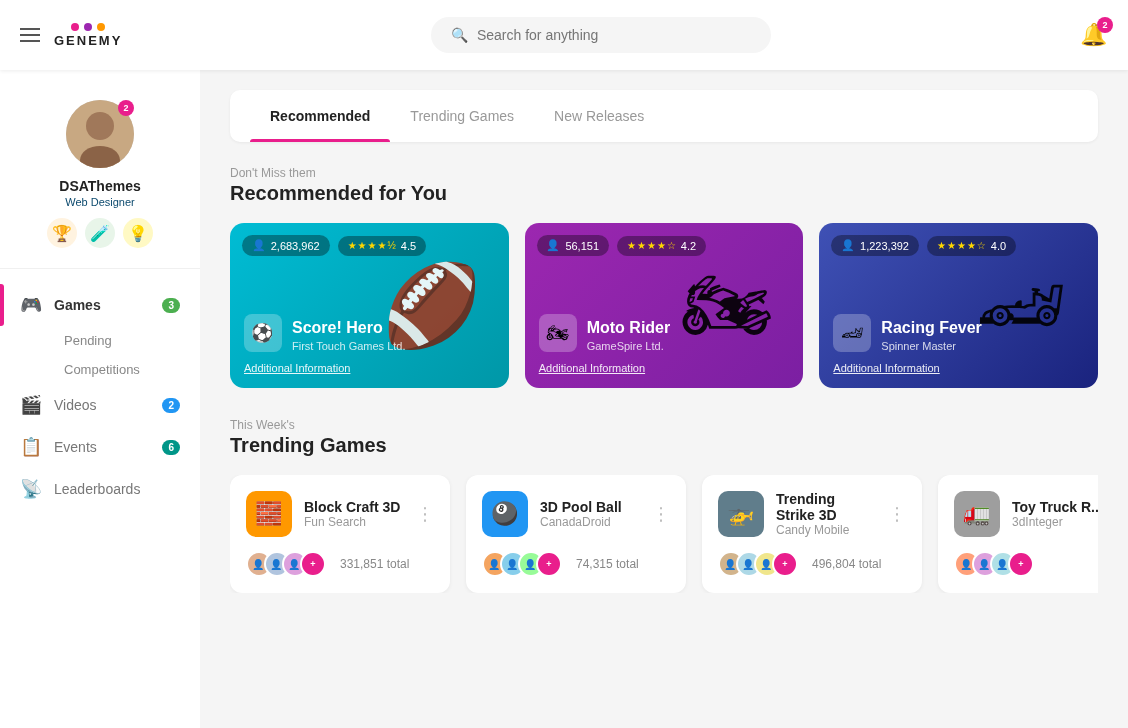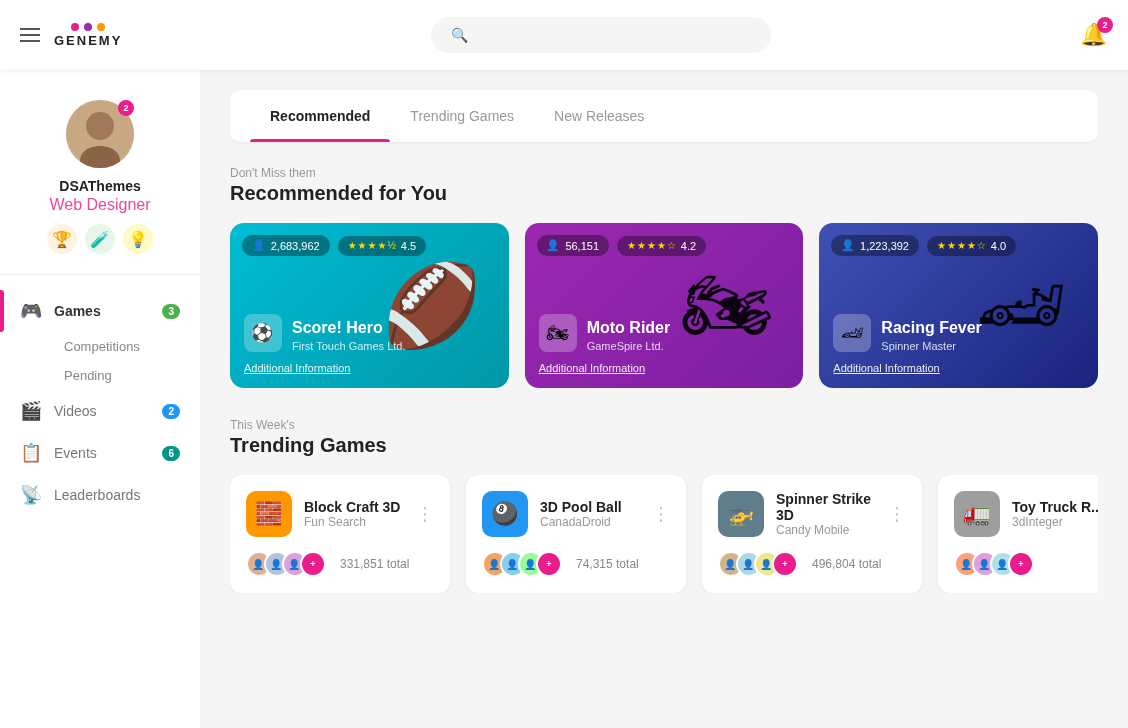--- a/index.html
+++ b/index.html
@@ -53,21 +53,21 @@
       overflow: hidden; display: flex; align-items: center; justify-content: center;
     }
     .avatar-img svg { width: 68px; height: 68px; }
     .avatar-badge {
       position: absolute; top: 0; right: 0;
       background: #e91e8c; color: #fff; font-size: 9px;
       width: 16px; height: 16px; border-radius: 50%;
       display: flex; align-items: center; justify-content: center; font-weight: bold;
     }
     .user-name { font-size: 14px; font-weight: 700; color: #222; }
-    .user-role { font-size: 16px; color: #ec4899; margin-top: 2px; }
+    .user-role { font-size: 11px; color: #0c4a6e; margin-top: 2px; }
     .user-badges { display: flex; justify-content: center; gap: 8px; margin-top: 10px; }
     .badge-icon { width: 30px; height: 30px; border-radius: 50%; display: flex; align-items: center; justify-content: center; font-size: 16px; }
 
     .nav-section { padding: 15px 0; }
     .nav-item {
       display: flex; align-items: center; gap: 12px;
       padding: 10px 20px; cursor: pointer;
       color: #777; font-size: 14px; font-weight: 500;
       position: relative; transition: background 0.2s;
     }
@@ -212,20 +212,21 @@
       <div class="logo-dots">
         <div class="logo-dot" style="background:#e91e8c"></div>
         <div class="logo-dot" style="background:#9c27b0"></div>
         <div class="logo-dot" style="background:#ff9800"></div>
       </div>
       <span class="logo-text">GENEMY</span>
     </div>
   </div>
   <div class="search-bar">
     <span class="search-icon-wrap">🔍</span>
+    <input type="text" placeholder="Search for anything" style="">
   </div>
   <div class="header-right">
     <div class="notif-wrap">
       <span class="notif-icon">🔔</span>
       <span class="notif-badge">2</span>
     </div>
   </div>
 </div>
 
 <div class="sidebar">
@@ -249,22 +250,22 @@
     </div>
   </div>
 
   <div class="nav-section">
     <div class="nav-item active">
       <span class="nav-icon">🎮</span>
       <span>Games</span>
       <span class="nav-badge">3</span>
     </div>
     <div class="sub-nav">
+      <span class="sub-nav-item">Pending</span>
       <span class="sub-nav-item">Competitions</span>
-      <span class="sub-nav-item">Pending</span>
     </div>
 
     <div class="nav-item">
       <span class="nav-icon">🎬</span>
       <span>Videos</span>
       <span class="nav-badge blue">2</span>
     </div>
 
     <div class="nav-item">
       <span class="nav-icon">📋</span>
@@ -417,21 +418,21 @@
             <div class="trend-avatar-plus">+</div>
           </div>
           <span class="trend-total">74,315 total</span>
         </div>
       </div>
 
       <div class="trend-card">
         <div class="trend-card-header">
           <div class="trend-game-icon" style="background:#607d8b">🚁</div>
           <div>
-            <div class="trend-game-name">Spinner Strike 3D</div>
+            <div class="trend-game-name">Trending Strike 3D</div>
             <div class="trend-game-dev">Candy Mobile</div>
           </div>
           <div class="trend-menu">⋮</div>
         </div>
         <div class="trend-card-footer">
           <div class="trend-avatars">
             <div class="trend-avatar" style="background:#d2b48c">👤</div>
             <div class="trend-avatar" style="background:#add8e6">👤</div>
             <div class="trend-avatar" style="background:#f0e68c">👤</div>
             <div class="trend-avatar-plus">+</div>

